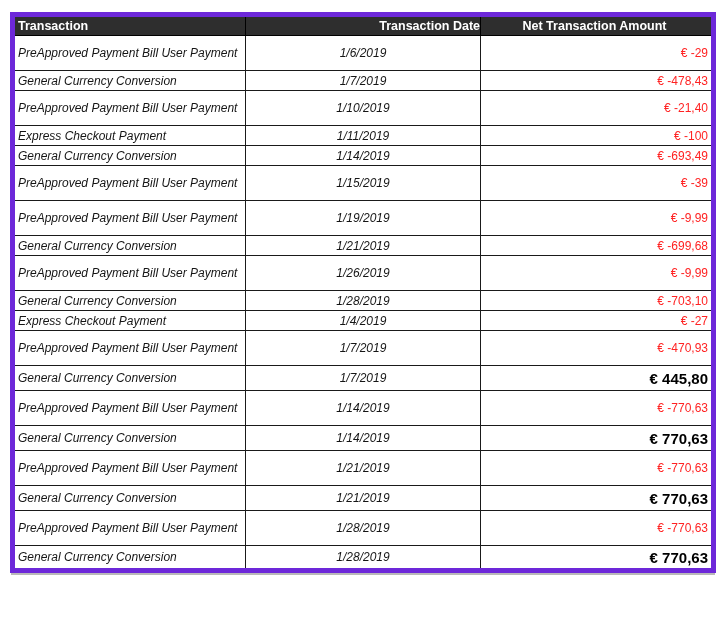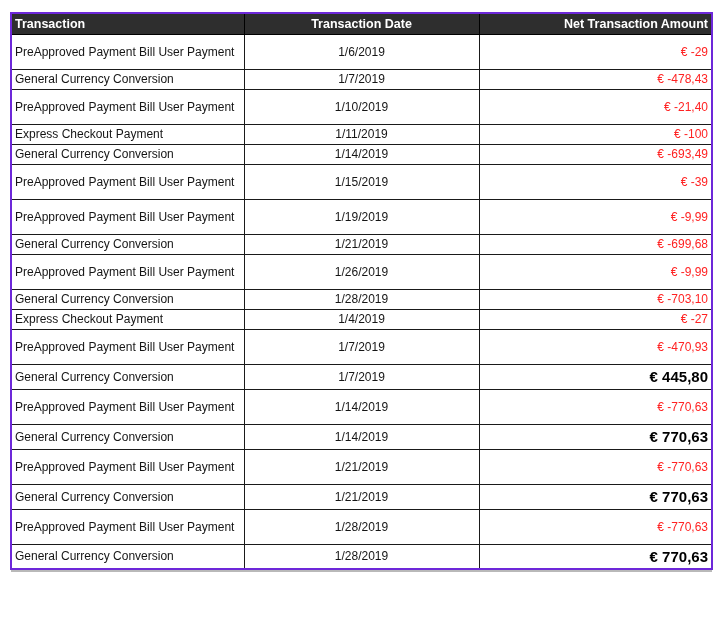--- a/index.html
+++ b/index.html
@@ -10,59 +10,61 @@
     overflow: hidden;
   }
   .page {
     width: 723px; height: 634px;
     padding: 12px 12px 0 10px;
   }
   table.tx-table {
     width: 701px;
     border-collapse: collapse;
     table-layout: fixed;
-    border: 2px solid #6d28d9;
+    border: 5px solid #6d28d9;
     box-shadow: 0 3px 0 -1px #b9b9b9;
   }
   col.c-tx   { width: 233px; }
   col.c-date { width: 235px; }
   col.c-amt  { width: 233px; }
 
   th, td {
     border: 1px solid #1a1a1a;
     vertical-align: middle;
     overflow: hidden;
   }
   thead tr { height: 21px; }
   thead th {
     background: #2e2e2e;
     color: #ffffff;
     font-size: 12.5px;
     font-weight: 700;
     border-color: #000000;
   }
   th.col-tx   { text-align: left;  padding-left: 3px; }
-  th.col-date { text-align: center; }
-  th.col-amt  { text-align: right; padding-right: 3px; margin-top: 24px; }
+  th.col-date { text-align: right; }
+  th.col-amt  { padding-right: 3px; margin-top: 24px; }
 
   tr.row-single { height: 20px; }
   tr.row-double { height: 35px; }
   tr.row-bold   { height: 25px; }
 
   td.cell-tx {
     font-size: 12px;
     color: #151515;
     text-align: left;
     padding: 1px 6px 1px 3px;
     line-height: 16px;
+    font-style: italic;
   }
   td.cell-date {
     font-size: 12px;
     color: #151515;
     text-align: center;
+    font-style: italic;
   }
   td.cell-amt {
     font-size: 12px;
     text-align: right;
     padding-right: 3px;
     white-space: nowrap;
   }
   td.amt-negative      { color: #ff2222; }
   td.amt-positive      { color: #000000; }
   td.amt-positive_bold { color: #000000; font-weight: 700; font-size: 15px; }

